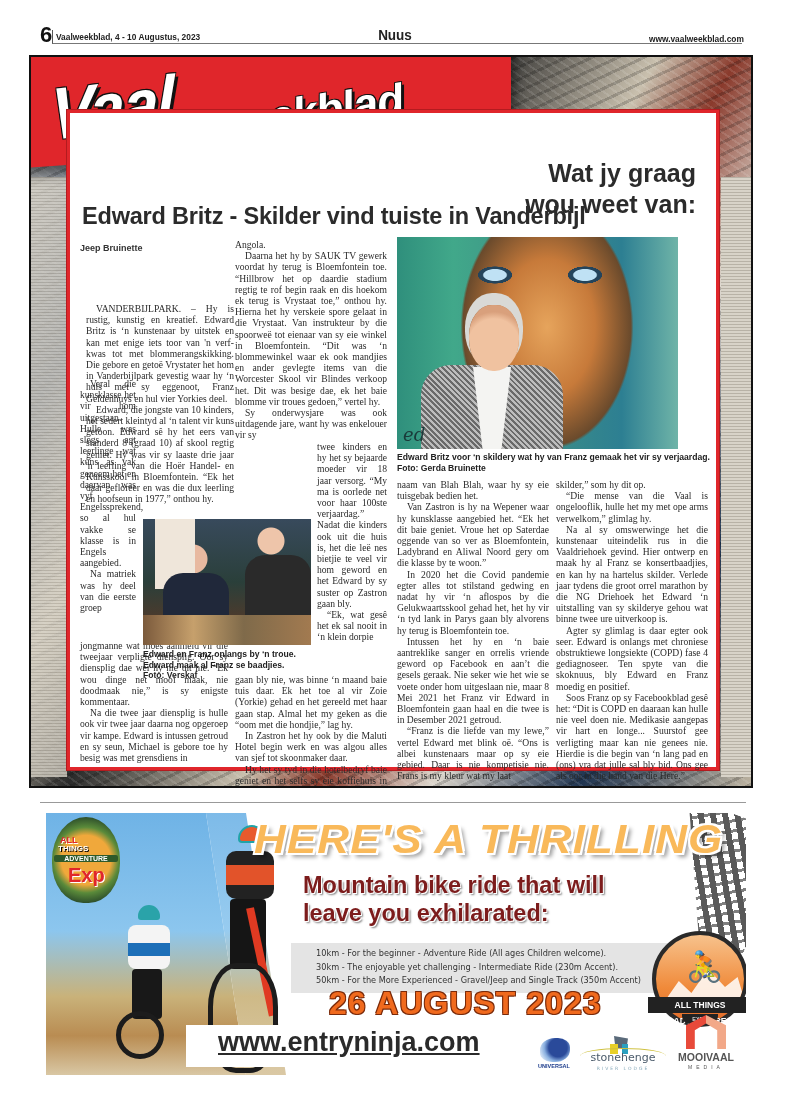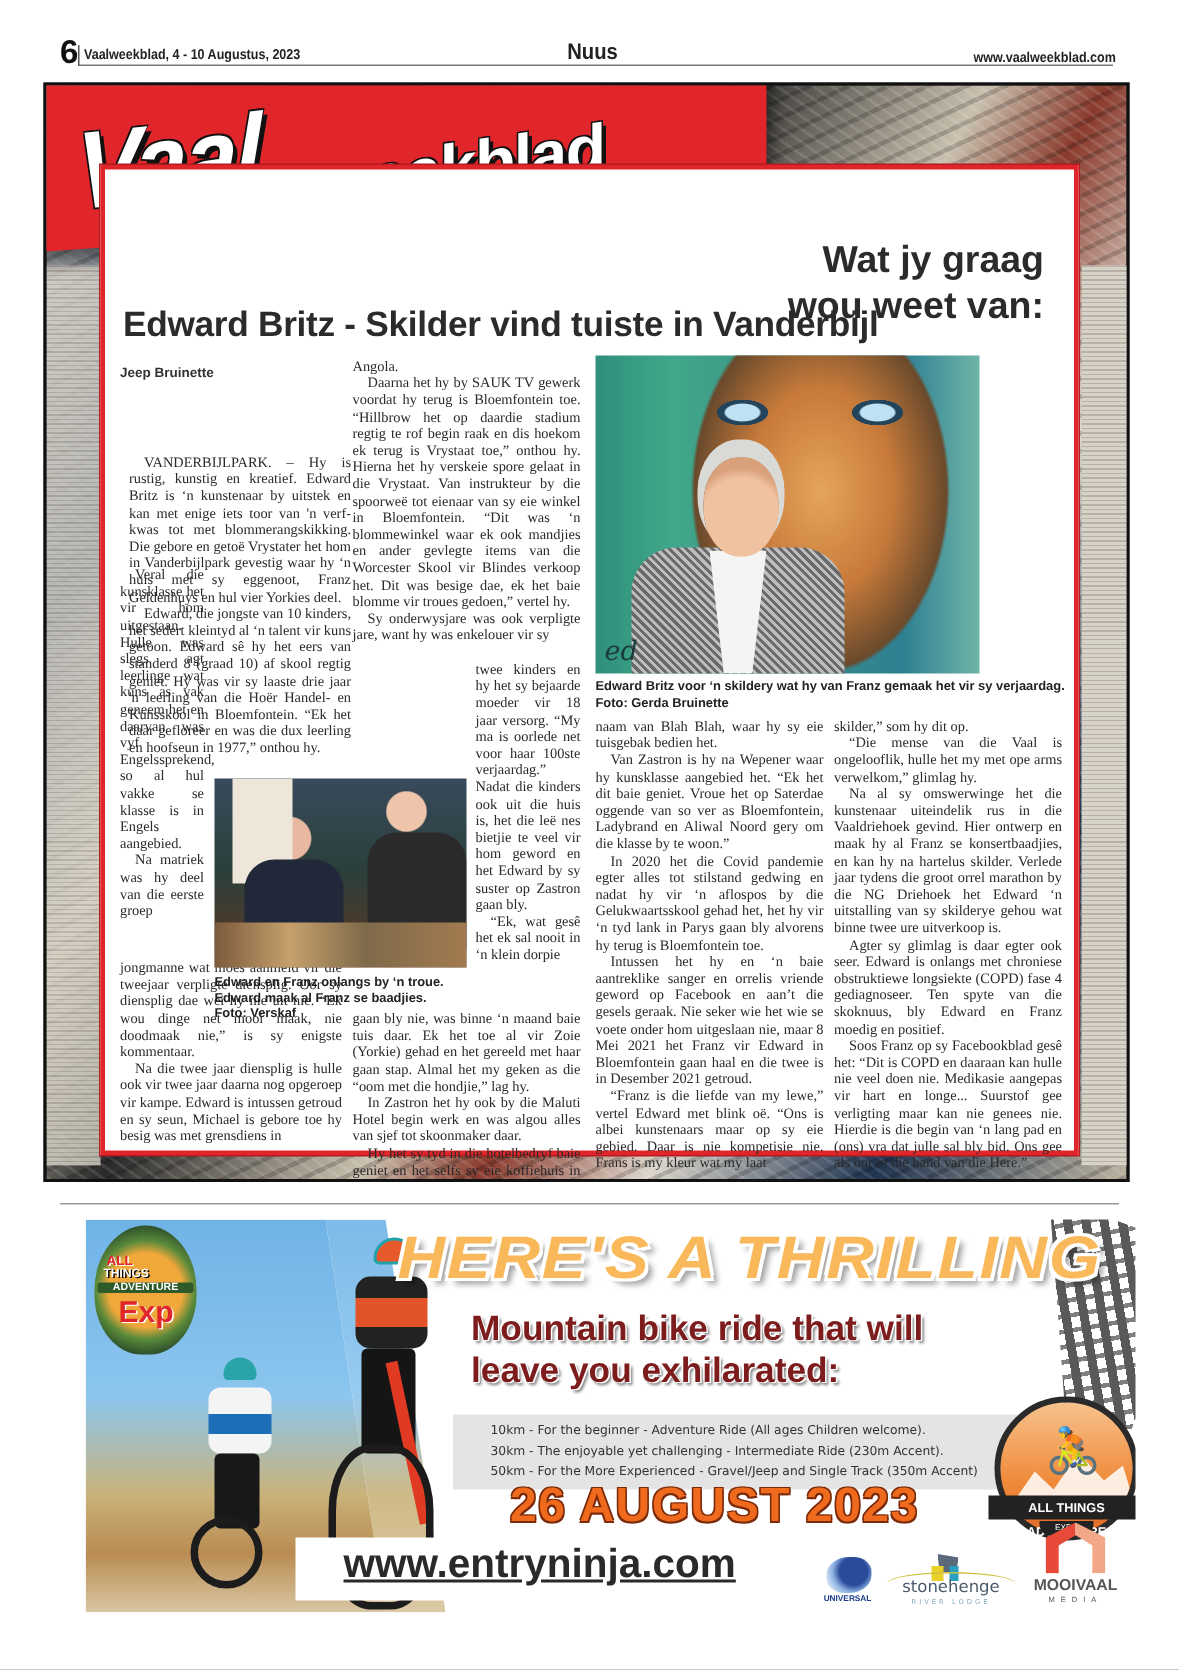--- a/index.html
+++ b/index.html
@@ -32,21 +32,21 @@
 
   .headline { position: absolute; left: 12px; top: 90px; font-family: "Liberation Sans", sans-serif; font-weight: bold; font-size: 23.5px; color: #2b2b2b; letter-spacing: -0.2px; white-space: nowrap; }
   .byline { position: absolute; left: 10px; top: 130px; font-family: "Liberation Sans", sans-serif; font-weight: bold; font-size: 9px; color: #333; }
 
   .col { position: absolute; font-size: 9.6px; line-height: 11.2px; text-align: justify; color: #2a2a2a; hyphens: manual; }
   .col p { text-indent: 10px; }
   .col p.noind { text-indent: 0; }
 
   
   .photo { position: absolute; overflow: hidden; }
-  .photo-main { left: 327px; top: 124px; width: 256px; height: 212px;
+  .photo-main { left: 327px; top: 124px; width: 281px; height: 212px;
     background:
       radial-gradient(ellipse 28px 14px at 98px 38px, #bfe1f4 0 40%, #24445b 45% 60%, transparent 62%),
       radial-gradient(ellipse 28px 14px at 188px 38px, #bfe1f4 0 40%, #24445b 45% 60%, transparent 62%),
       radial-gradient(ellipse 120px 170px at 150px 90px, #e6a45c 0%, #c77a3a 40%, #6a4a2c 70%, transparent 72%),
       linear-gradient(90deg, #2f8f7c 0%, #41a88a 20%, #3d8f86 50%, #2d7f92 80%, #6fb4a8 100%); }
   .photo-main .man-head { position: absolute; left: 72px; top: 68px; width: 50px; height: 66px; border-radius: 46% 46% 48% 48%; background: radial-gradient(circle at 50% 60%, #f0c2a0 0 55%, #d9a07c 70%); box-shadow: 0 -8px 0 4px #d9d9d6; }
   .photo-main .man-body { position: absolute; left: 24px; top: 128px; width: 142px; height: 90px; border-radius: 30px 30px 0 0; background: repeating-linear-gradient(45deg, #6a6a6a 0 2px, #bdbdbd 2px 4px); }
   .photo-main .shirt { position: absolute; left: 76px; top: 130px; width: 38px; height: 82px; background: #f4f4f2; clip-path: polygon(0 0, 100% 0, 75% 100%, 25% 100%); }
 
   .photo-wedding { left: 43px; top: 258px; width: 168px; height: 126px;
@@ -58,21 +58,21 @@
   .photo-wedding .suit2 { position: absolute; left: 102px; top: 36px; width: 66px; height: 78px; border-radius: 20px 20px 0 0; background: #2a2a2a; }
   .photo-wedding .table { position: absolute; left: 0; bottom: 0; width: 100%; height: 30px; background: linear-gradient(90deg, #7b5a3c, #c6a06c 30%, #7f6a4a 60%, #a27a50); }
   .photo-wedding .wall { position: absolute; left: 12px; top: 0; width: 40px; height: 70px; background: #efe6da; }
 
   .caption { position: absolute; font-family: "Liberation Sans", sans-serif; font-weight: bold; font-size: 8.6px; line-height: 10.5px; color: #222; }
 
   
   .divider { position: absolute; left: 40px; top: 802px; width: 706px; height: 1px; background: #999; }
 
   
-  .ad { position: absolute; left: 57px; top: 813px; width: 700px; height: 262px; overflow: hidden; background: #fff; }
+  .ad { position: absolute; left: 46px; top: 813px; width: 700px; height: 262px; overflow: hidden; background: #fff; }
   .ad-photo { position: absolute; left: 0; top: 0; width: 200px; height: 262px;
     background: linear-gradient(180deg, #6fb3e6 0%, #8cc6ee 45%, #c9b27a 70%, #b98c52 85%, #d9c7a4 100%);
     clip-path: polygon(0 0, 160px 0, 200px 262px, 0 262px); }
   .ad-photo-ext { position: absolute; left: 120px; top: 0; width: 120px; height: 262px;
     background: linear-gradient(180deg, #6fb3e6 0%, #8cc6ee 45%, #c9b27a 70%, #d6c29a 100%);
     clip-path: polygon(40px 0, 80px 0, 120px 262px, 80px 262px); opacity: 0.9; }
   .rider1 { position: absolute; left: 172px; top: 12px; width: 60px; height: 150px; }
   .rider1 .helmet { position: absolute; left: 20px; top: 0; width: 28px; height: 18px; border-radius: 14px 14px 4px 4px; background: #e85a2c; border: 2px solid #20a3a8; }
   .rider1 .torso { position: absolute; left: 8px; top: 26px; width: 48px; height: 48px; border-radius: 10px; background: linear-gradient(180deg, #222 0 30%, #e2532a 30% 70%, #222 70%); }
   .rider1 .legs { position: absolute; left: 12px; top: 74px; width: 36px; height: 70px; background: #151515; border-radius: 4px; }
@@ -162,21 +162,21 @@
       <p>Na matriek was hy deel van die eerste groep</p>
     </div>
     <div class="col" style="left:10px;top:527px;width:148px;">
       <p class="noind">jongmanne wat moes aanmeld vir die tweejaar verpligte diensplig. Oor sy diensplig dae wei hy nie uit nie. “Ek wou dinge net mooi maak, nie doodmaak nie,” is sy enigste kommentaar.</p>
       <p>Na die twee jaar diensplig is hulle ook vir twee jaar daarna nog opgeroep vir kampe. Edward is intussen getroud en sy seun, Michael is gebore toe hy besig was met grensdiens in</p>
     </div>
 
     <div class="col" style="left:165px;top:126px;width:152px;">
       <p class="noind">Angola.</p>
       <p>Daarna het hy by SAUK TV gewerk voordat hy terug is Bloemfontein toe. “Hillbrow het op daardie stadium regtig te rof begin raak en dis hoekom ek terug is Vrystaat toe,” onthou hy. Hierna het hy verskeie spore gelaat in die Vrystaat. Van instrukteur by die spoorweë tot eienaar van sy eie winkel in Bloemfontein. “Dit was ‘n blommewinkel waar ek ook mandjies en ander gevlegte items van die Worcester Skool vir Blindes verkoop het. Dit was besige dae, ek het baie blomme vir troues gedoen,” vertel hy.</p>
-      <p>Sy onderwysjare was ook verpligte jare, want hy was enkelouer vir sy</p>
+      <p>Sy onderwysjare was ook uitdagende jare, want hy was enkelouer vir sy</p>
     </div>
     <div class="col" style="left:247px;top:328px;width:70px;">
       <p class="noind">twee kinders en hy het sy bejaarde moeder vir 18 jaar versorg. “My ma is oorlede net voor haar 100ste verjaardag.” Nadat die kinders ook uit die huis is, het die leë nes bietjie te veel vir hom geword en het Edward by sy suster op Zastron gaan bly.</p>
       <p>“Ek, wat gesê het ek sal nooit in ‘n klein dorpie</p>
     </div>
     <div class="col" style="left:165px;top:561px;width:152px;">
       <p class="noind">gaan bly nie, was binne ‘n maand baie tuis daar. Ek het toe al vir Zoie (Yorkie) gehad en het gereeld met haar gaan stap. Almal het my geken as die “oom met die hondjie,” lag hy.</p>
       <p>In Zastron het hy ook by die Maluti Hotel begin werk en was algou alles van sjef tot skoonmaker daar.</p>
       <p>Hy het sy tyd in die hotelbedryf baie geniet en het selfs sy eie koffiehuis in die hotel begin met die</p>
     </div>

